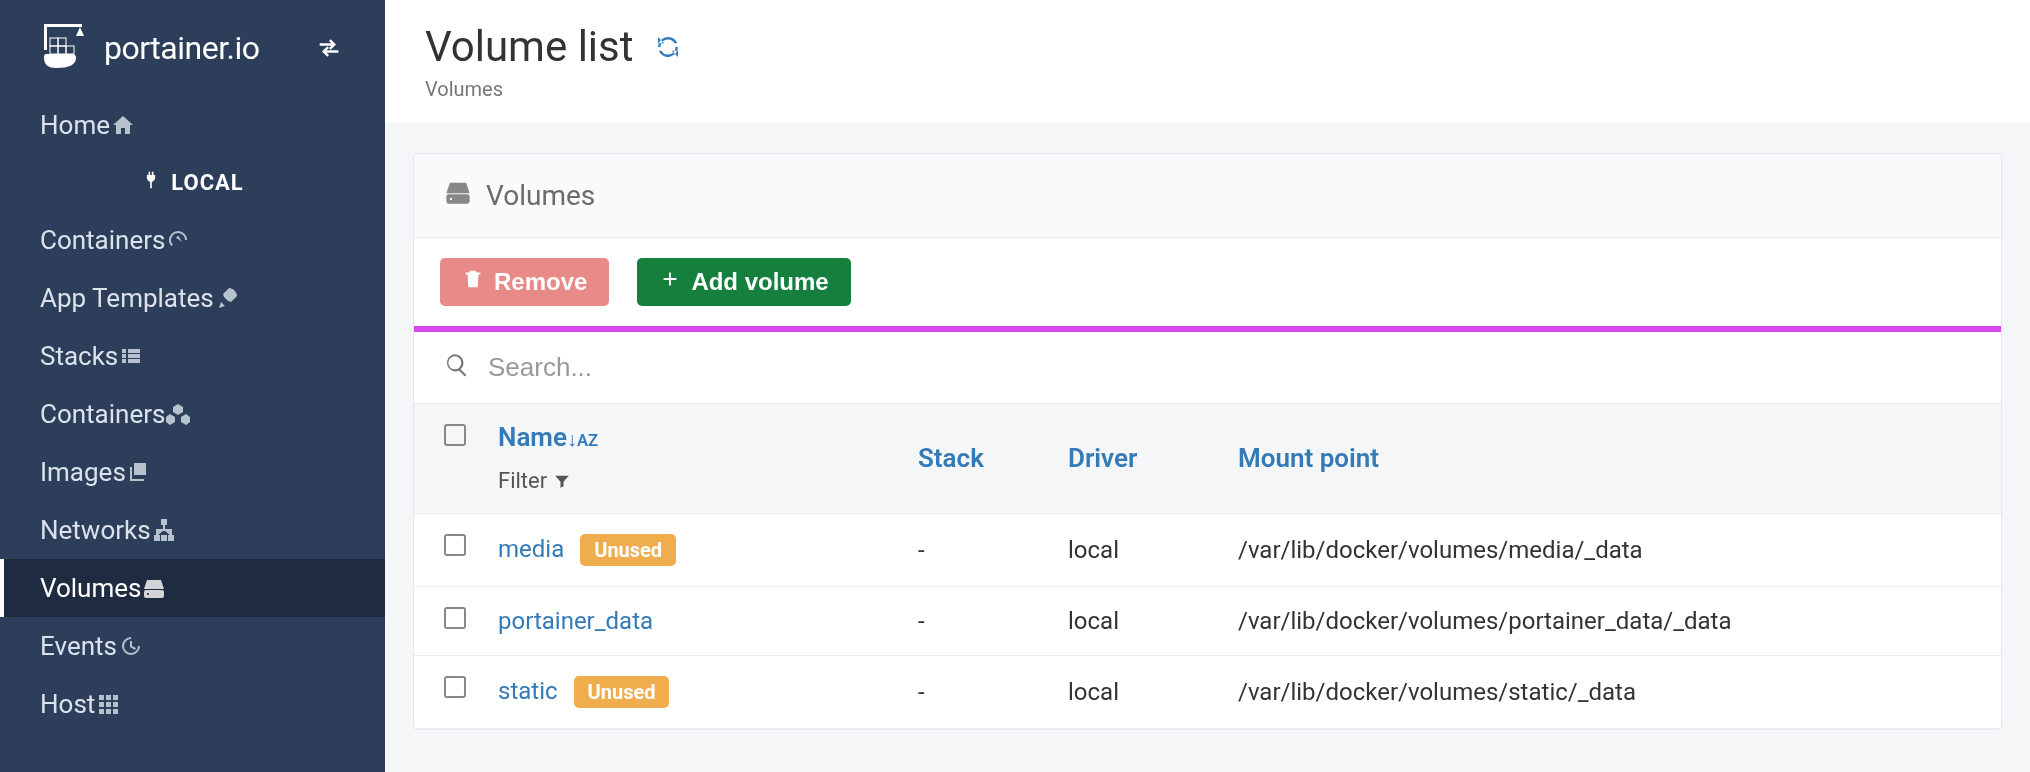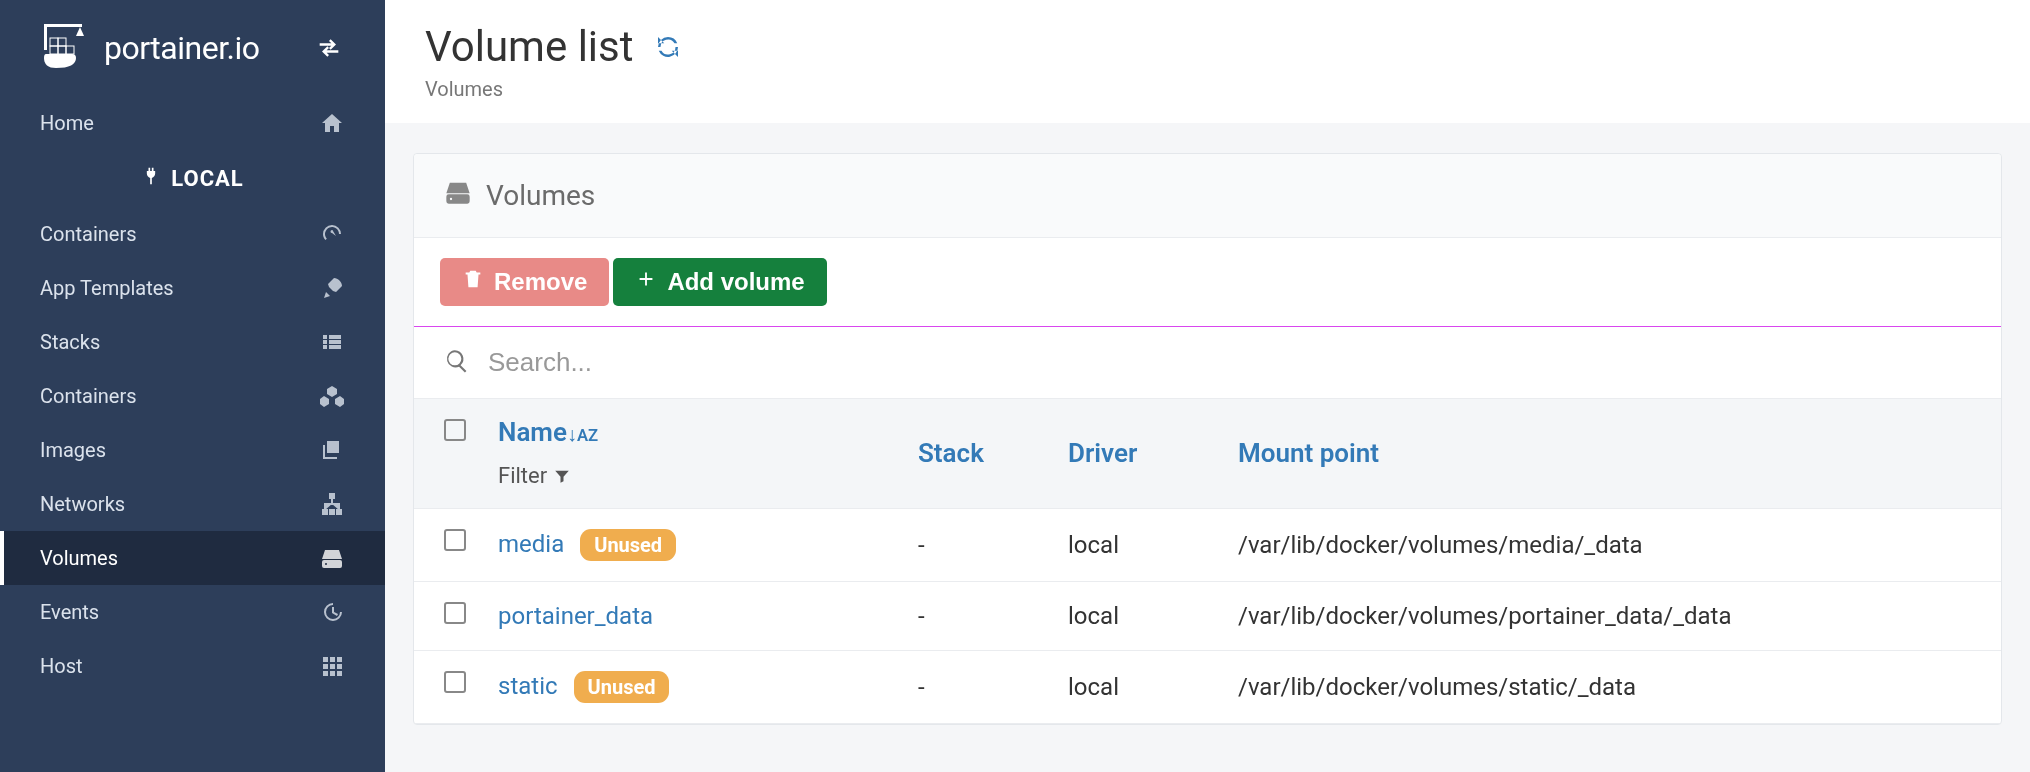--- a/index.html
+++ b/index.html
@@ -4,51 +4,51 @@
 <style>
 *{box-sizing:border-box;margin:0;padding:0}
 body{font-family:-apple-system,BlinkMacSystemFont,"Segoe UI",Roboto,sans-serif;background:#f5f6f8;color:#333;width:2030px;height:772px;overflow:hidden}
 .app{display:flex;height:100%}
 .sidebar{width:385px;background:#2d3e5a;color:#fff;flex-shrink:0;display:flex;flex-direction:column}
 .brand{display:flex;align-items:center;padding:24px 42px;gap:14px}
 .brand-logo{width:48px;height:48px;flex-shrink:0}
 .brand-text{font-size:32px;font-weight:400;color:#fff;letter-spacing:-0.5px}
 .brand-toggle{margin-left:auto;width:28px;height:28px;display:flex;align-items:center;justify-content:center;cursor:pointer}
 .nav{list-style:none;flex:1}
-.nav-item{display:flex;align-items:center;justify-content:space-between;padding:14px 40px;font-size:20px;color:#dbe2ec;cursor:pointer}
+.nav-item{display:flex;align-items:center;justify-content:flex-start;padding:14px 40px;font-size:26px;color:#dbe2ec;cursor:pointer}
 .nav-item.active{background:#1f2b40;border-left:4px solid #fff;color:#fff;padding-left:36px}
 .nav-header{display:flex;align-items:center;justify-content:center;gap:10px;padding:16px 0;font-size:22px;font-weight:700;letter-spacing:1px;color:#fff}
 .nav-icon{width:26px;height:26px;display:flex;align-items:center;justify-content:center;opacity:.8}
 .main{flex:1;display:flex;flex-direction:column;overflow:auto}
 .page-header{background:#fff;padding:22px 40px 22px}
 .page-title-row{display:flex;align-items:center;gap:20px}
 .page-title{font-size:42px;font-weight:400;color:#333}
 .refresh-icon{width:30px;height:30px;color:#337ab7;cursor:pointer}
 .breadcrumb{font-size:20px;color:#777;margin-top:6px}
 .card{margin:30px 28px 0;background:#fff;border:1px solid #e4e7eb;border-radius:4px}
 .card-header{display:flex;align-items:center;gap:14px;padding:24px 30px;font-size:28px;color:#6b6b6b;background:#f9fafb;border-bottom:1px solid #eaecef;border-radius:4px 4px 0 0}
 .card-header svg{color:#888}
-.toolbar{display:flex;gap:4px;padding:20px 26px;border-bottom:1px solid #d946ef}
+.toolbar{display:flex;gap:28px;padding:20px 26px;border-bottom:6px solid #d946ef}
 .btn{display:inline-flex;align-items:center;gap:10px;padding:10px 22px;border-radius:5px;border:none;font-size:24px;font-weight:600;cursor:pointer;color:#fff}
 .btn-remove{background:#e88a87}
 .btn-add{background:#15803d}
-.search-row{display:flex;align-items:flex-end;gap:18px;padding:20px 30px;border-bottom:1px solid #eaecef}
+.search-row{display:flex;align-items:flex-start;gap:18px;padding:20px 30px;border-bottom:1px solid #eaecef}
 .search-icon{color:#777}
 .search-input{border:none;font-size:26px;outline:none;flex:1;color:#333}
 .search-input::placeholder{color:#999}
 table{width:100%;border-collapse:collapse}
 thead th{text-align:left;font-weight:600;color:#337ab7;font-size:26px;padding:18px 16px;border-bottom:1px solid #eaecef;background:#f4f6f8}
 thead th .sub{display:block;font-size:22px;color:#555;font-weight:400;margin-top:16px}
 th.check-cell,td.check-cell{width:60px;padding-left:30px;vertical-align:top}
 th.name-cell,td.name-cell{width:420px}
 th.stack-cell,td.stack-cell{width:150px}
 th.driver-cell,td.driver-cell{width:170px}
 tbody td{padding:20px 16px;font-size:24px;color:#333;border-bottom:1px solid #eaecef;vertical-align:middle}
 tbody td .link{color:#337ab7;font-weight:400}
-.badge{display:inline-block;background:#f0ad4e;color:#fff;font-size:20px;font-weight:700;padding:4px 14px;border-radius:11px;margin-left:16px}
+.badge{display:inline-block;background:#f0ad4e;color:#fff;font-size:20px;font-weight:700;padding:4px 14px;border-radius:5px;margin-left:16px}
 .chk{width:22px;height:22px;border:2px solid #888;border-radius:3px;display:inline-block;cursor:pointer}
 .sort-icon{display:inline-block;font-size:20px;vertical-align:middle}
 .filter-icon{margin-left:6px;vertical-align:middle}
 </style>
 </head>
 <body>
 
 <div class="app">
   <aside class="sidebar">
     <div class="brand">

